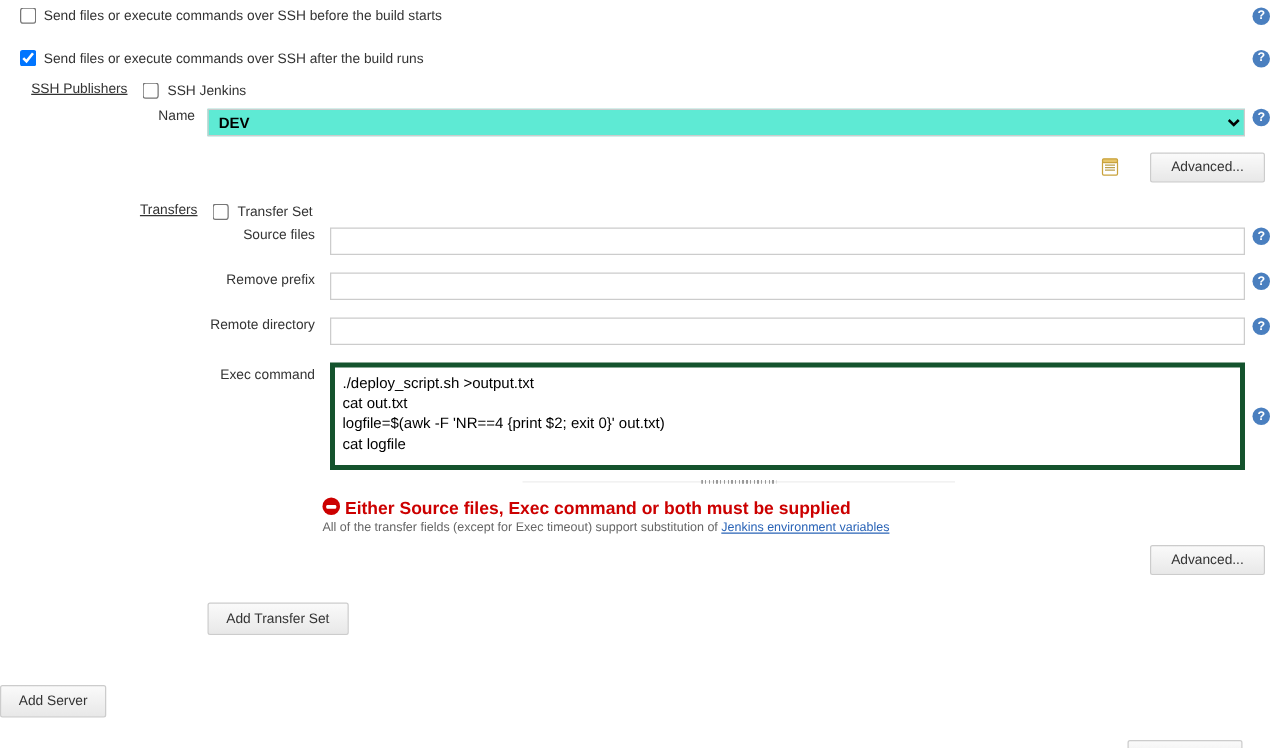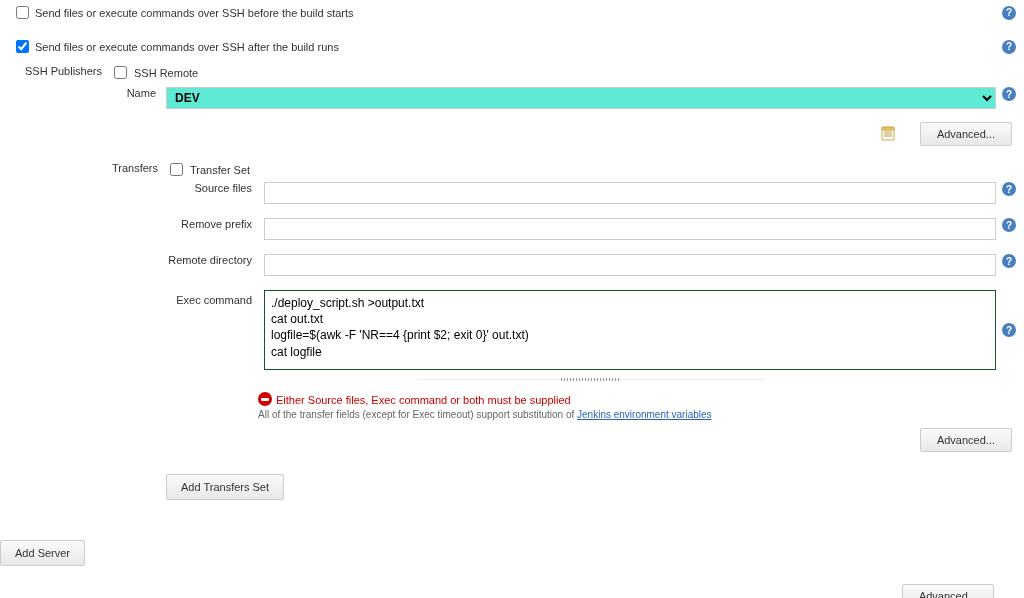--- a/index.html
+++ b/index.html
@@ -37,20 +37,21 @@
     font-size: 10px;
     font-weight: bold;
     user-select: none;
   }
   .section-label {
     width: 94px;
     text-align: right;
     padding-right: 8px;
     padding-top: 2px;
     color: #333;
+    text-decoration: underline;
   }
   .sub-label {
     width: 86px;
     text-align: right;
     padding-right: 6px;
     color: #333;
   }
   .sub-label-wide {
     width: 86px;
     text-align: right;
@@ -72,21 +73,21 @@
   }
   input[type="text"] {
     flex: 1;
     height: 18px;
     border: 1px solid #ccc;
     padding: 1px 4px;
     font-size: 11px;
   }
   textarea {
     flex: 1;
-    border: 1px solid #14532d;
+    border: 4px solid #14532d;
     font-family: Verdana, Arial, sans-serif;
     font-size: 12px;
     padding: 4px 6px;
     resize: none;
     line-height: 1.35;
     overflow-y: scroll;
   }
   .field-line {
     display: flex;
     gap: 6px;
@@ -111,25 +112,25 @@
     padding: 4px 48px 4px 0;
     align-items: center;
   }
   .notepad-icon {
     width: 16px;
     height: 16px;
     display: inline-block;
   }
   .error-row {
     display: flex;
-    align-items: flex-end;
+    align-items: flex-start;
     gap: 4px;
     color: #c00;
-    font-weight: normal;
-    font-size: 11px;
+    font-weight: bold;
+    font-size: 14px;
     margin-top: 6px;
   }
   .error-icon {
     width: 14px;
     height: 14px;
     border-radius: 50%;
     background: #c00;
     display: inline-flex;
     align-items: center;
     justify-content: center;
@@ -190,21 +191,21 @@
 </div>
 
 <div class="row" style="align-items:flex-start; padding-top:4px;">
   <div class="section-label">SSH Publishers</div>
   <div style="flex:1;">
 
     <div style="display:flex; align-items:center; gap:6px; padding-bottom:2px;">
       <div class="chk-cell">
           <input type="checkbox" style="">
         </div>
-      <span>SSH Remote</span>
+      <span>SSH Jenkins</span>
     </div>
 
     <div class="field-line">
       <div style="width:46px; text-align:right; padding-right:4px;">Name</div>
       <select>
         <option>DEV</option>
       </select>
       <span class="help-icon">?</span>
     </div>
 
@@ -273,21 +274,21 @@
       <span>All of the transfer fields (except for Exec timeout) support substitution of </span><a href="#">Jenkins environment variables</a>
     </div>
 
     <div class="btn-row-right" style="padding-right:4px; margin-top:4px;">
       <button class="btn btn-advanced">Advanced...</button>
     </div>
 
     <div class="spacer-md"></div>
 
     <div>
-      <button class="btn">Add Transfers Set</button>
+      <button class="btn">Add Transfer Set</button>
     </div>
   </div>
 </div>
 
 <div class="spacer-md"></div>
 <div class="spacer-md"></div>
 
 <div class="indented">
   <button class="btn">Add Server</button>
 </div>

